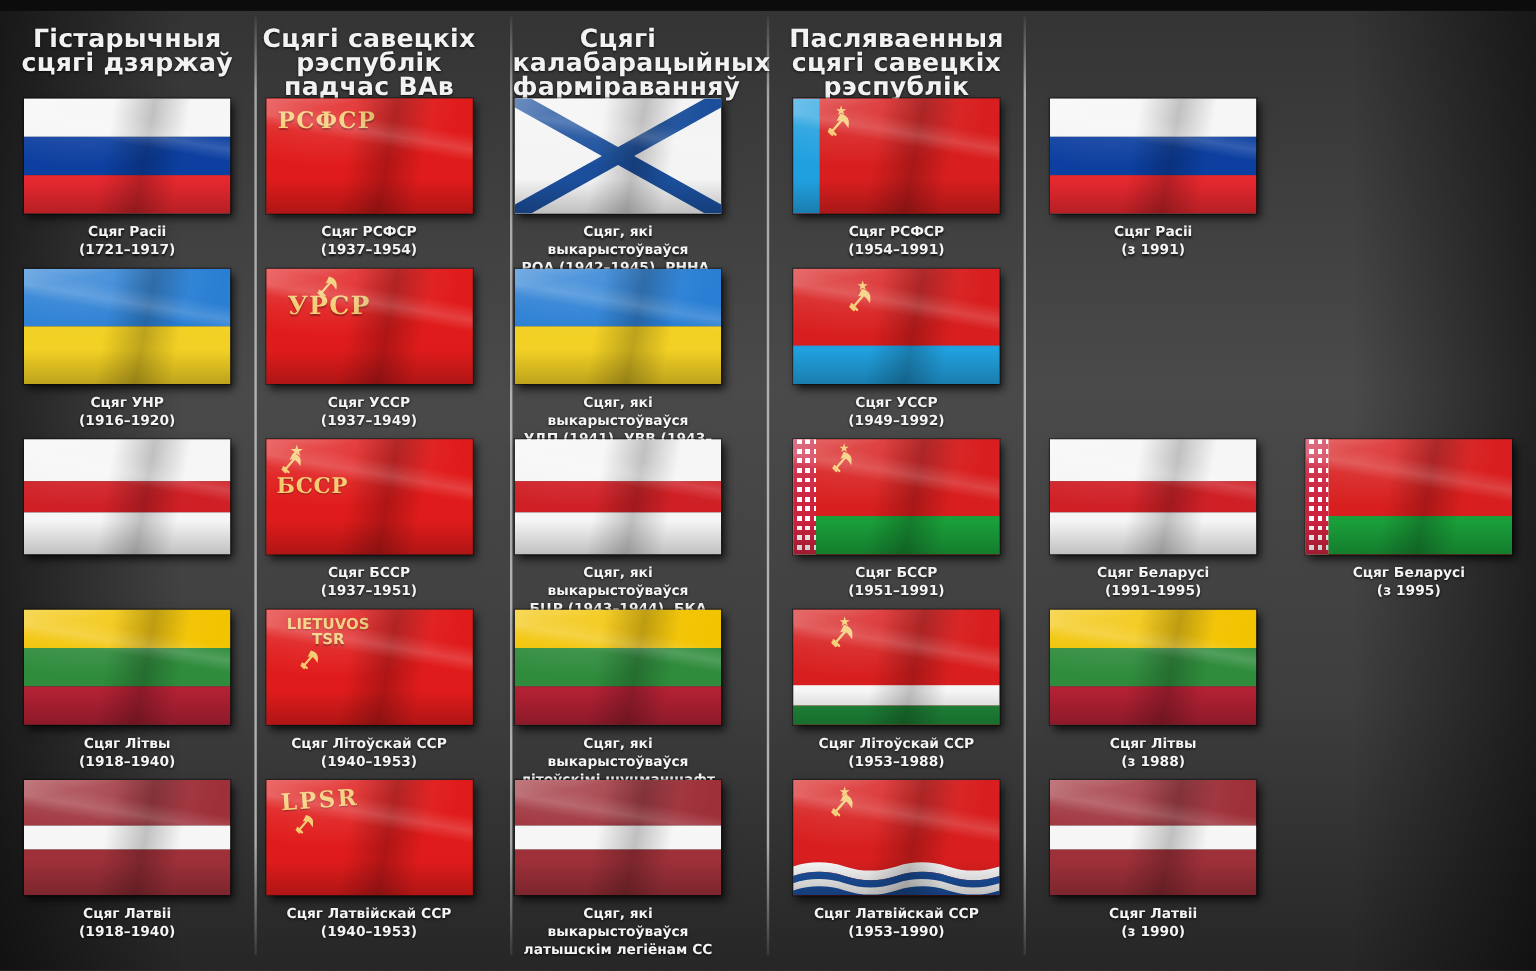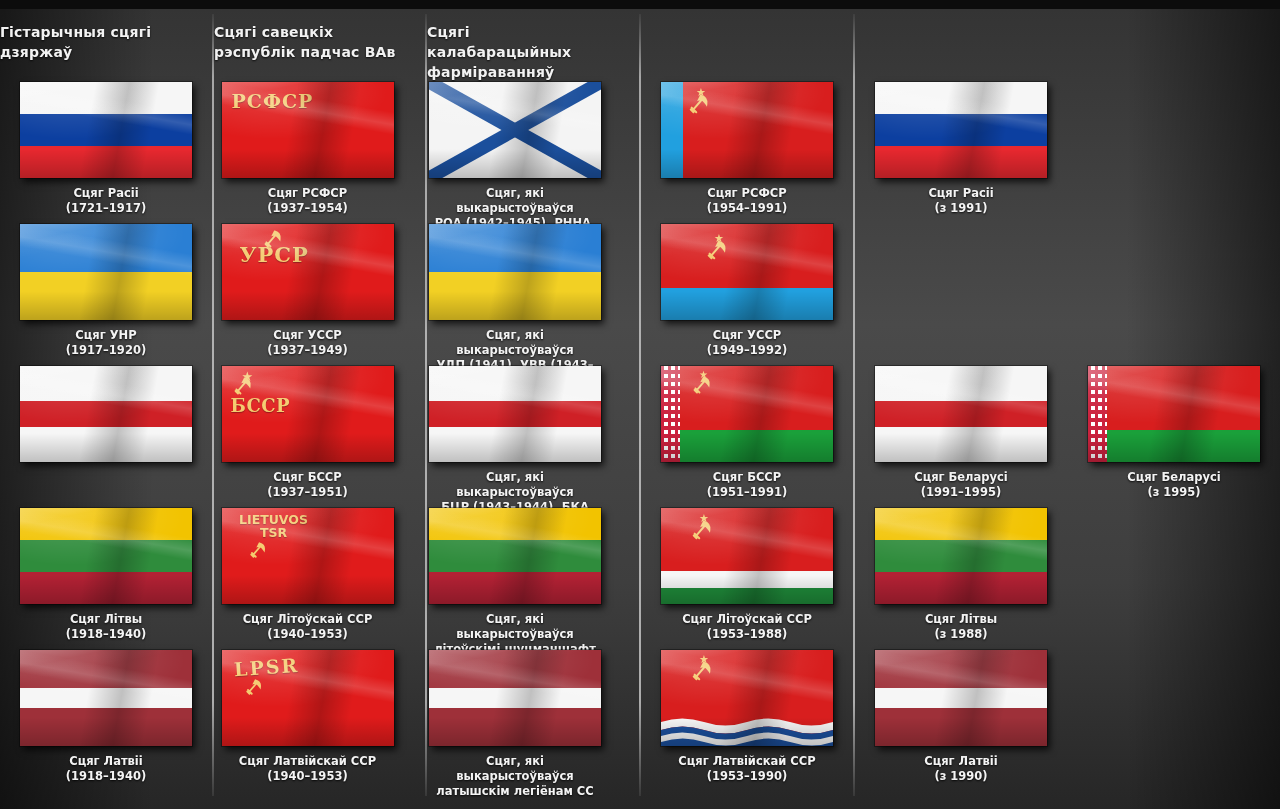--- a/index.html
+++ b/index.html
@@ -27,24 +27,24 @@
     width: 2px;
     background: linear-gradient(180deg, rgba(255,255,255,.05), rgba(255,255,255,.55) 8%, rgba(255,255,255,.6) 88%, rgba(255,255,255,.08));
   }
   .col {
     position: absolute;
     top: 9px;
     height: 800px;
   }
   .col-header {
     color: #f2f2f2;
-    font-size: 14px;
+    font-size: 21px;
     font-weight: bold;
     letter-spacing: .2px;
-    text-align: left;
+    text-align: center;
     line-height: 20px;
     padding-top: 13px;
     text-shadow: 0 1px 2px rgba(0,0,0,.8);
   }
   .cell {
     position: absolute;
     width: 100%;
     text-align: center;
   }
   .flag-wrap {
@@ -132,21 +132,21 @@
 
     <div class="cell" style="top:215px;">
       <div class="flag-wrap">
         <div class="flag">
           <div class="stripe" style="top:0;  height:50%; background:#2a7fd4;"></div>
           <div class="stripe" style="top:50%; height:50%; background:#f2d024;"></div>
           <div class="sheen"></div>
         </div>
       </div>
       <div class="caption">Сцяг УНР
-(1917–1920)</div>
+(1916–1920)</div>
     </div>
 
     <div class="cell" style="top:357px;">
       <div class="flag-wrap">
         <div class="flag">
           <div class="stripe" style="top:0;     height:36%; background:#f6f6f6;"></div>
           <div class="stripe" style="top:36%;   height:28%; background:#cf2026;"></div>
           <div class="stripe" style="top:64%;   height:36%; background:#f6f6f6;"></div>
           <div class="sheen"></div>
         </div>
@@ -326,20 +326,22 @@
           <div class="stripe" style="top:60%; height:40%; background:#9e3039;"></div>
           <div class="sheen"></div>
         </div>
       </div>
       <div class="caption">Сцяг, які выкарыстоўваўся
 латышскім легіёнам СС</div>
     </div>
   </div>
 
   <div class="col" style="left:641px; width:212px;">
+    <div class="col-header">Пасляваенныя сцягі
+савецкіх рэспублік</div>
 
     <div class="cell" style="top:73px;">
       <div class="flag-wrap">
         <div class="flag" style="background:#d81e1e;">
           <div class="vstripe" style="left:0; width:12.5%; background:#21a0df;"></div>
           <div class="hs" style="left:35px; top:4px; color:#f4c96a; font-size:11px;">★</div>
           <div class="hs" style="left:26px; top:11px;">
             <svg width="24" height="22" viewBox="0 0 24 24">
                 <path d="M5 19 L17 5 M14 3 q7 2 6 9 q-4-6-8-5 Z M4 16 l5 5 M3 18 l3 3" stroke="#f4c96a" stroke-width="2.2" fill="#f4c96a" stroke-linecap="round"></path>
               </svg>

